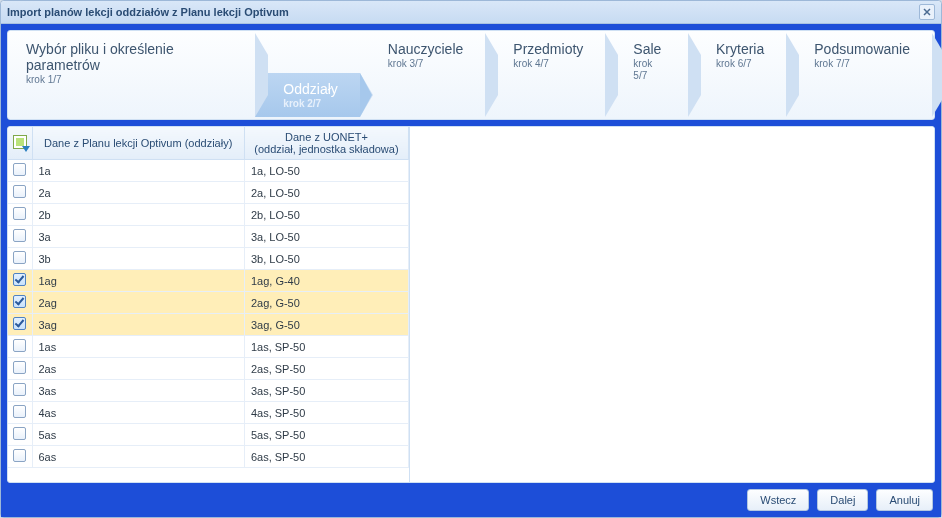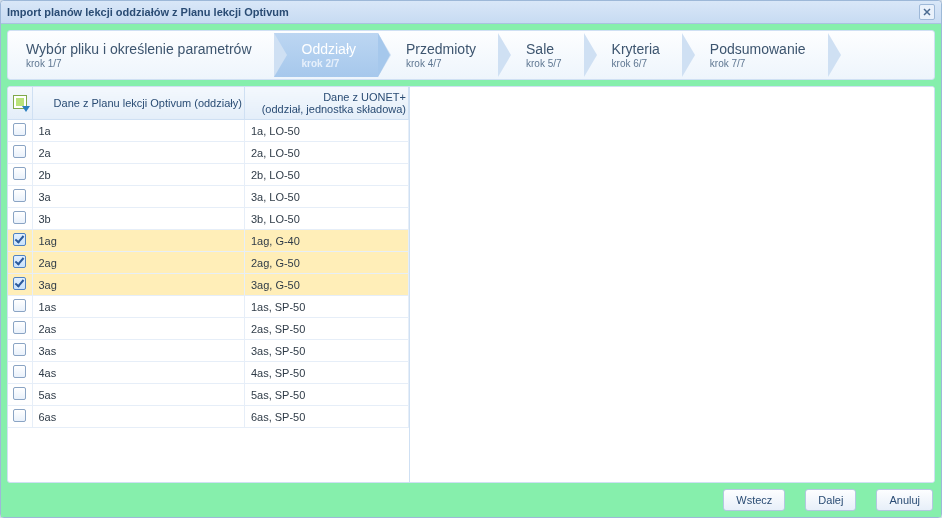--- a/index.html
+++ b/index.html
@@ -44,21 +44,21 @@
     align-items: center;
     justify-content: center;
     cursor: pointer;
   }
   .close-btn svg { width: 8px; height: 8px; }
   .content {
     flex: 1;
     padding: 6px;
     display: flex;
     flex-direction: column;
-    background: #86efac;
+    background: #1d4ed8;
   }
   .wizard-steps {
     display: flex;
     gap: 0;
     margin-bottom: 6px;
     border: 1px solid #cfe0f3;
     border-radius: 3px;
     padding: 2px;
     background: linear-gradient(to bottom,#fdfeff,#eef5fc);
   }
@@ -67,20 +67,21 @@
     padding: 8px 22px 8px 28px;
     color: #3d556f;
     cursor: pointer;
   }
   .step:first-child { padding-left: 16px; }
   .step .step-title { font-size: 14px; display:block; }
   .step .step-sub { font-size: 10px; color: #5f7792; }
   .step.active {
     background: linear-gradient(to bottom,#bcd6f2,#a6c8ec);
     color: #2a4c74;
+    margin-top: 40px;
   }
   .step.active .step-title { color: #fff; }
   .step.active .step-sub { color: #e7f0fb; font-weight: bold; }
   .step::after {
     content: "";
     position: absolute;
     right: -12px;
     top: 0;
     bottom: 0;
     width: 0;
@@ -122,21 +123,21 @@
     background: #fff;
   }
   table.grid {
     width: 100%;
     border-collapse: collapse;
   }
   table.grid th {
     background: linear-gradient(to bottom,#f4f8fd,#e4eef9);
     border-bottom: 1px solid #cfe0f3;
     border-right: 1px solid #cfe0f3;
-    text-align: right;
+    text-align: center;
     font-weight: normal;
     color: #2a4c74;
     padding: 4px 2px;
     font-size: 11px;
     vertical-align: middle;
     height: 30px;
   }
   table.grid th.chkcol { width: 24px; text-align:center; padding:4px 2px;}
   .hdr-icon {
     width:14px; height:14px; display:inline-block;
@@ -177,21 +178,21 @@
     position:absolute;
     left:3px; top:0px;
     width:3px; height:7px;
     border:solid #2a5a9c;
     border-width:0 2px 2px 0;
     transform:rotate(40deg);
   }
   .footer {
     display: flex;
     justify-content: flex-end;
-    gap: 20px;
+    gap: 8px;
     padding: 6px 2px 0 2px;
   }
   .btn {
     background: linear-gradient(to bottom,#fdfeff,#e7eff9);
     border: 1px solid #b3c7e0;
     border-radius: 3px;
     padding: 4px 12px;
     font-size: 11px;
     color: #2a4c74;
     cursor: pointer;
@@ -207,20 +208,21 @@
       <svg viewBox="0 0 8 8">
           <path d="M1 1 L7 7 M7 1 L1 7" stroke="#4b6b92" stroke-width="1.5"></path>
         </svg>
     </div>
   </div>
 
   <div class="content">
     <div class="wizard-steps" id="wizard-steps">
         <div class="step"><span class="step-title">Wybór pliku i określenie parametrów</span> <span class="step-sub">krok 1/7</span></div>
         <div class="step active"><span class="step-title">Oddziały</span> <span class="step-sub">krok 2/7</span></div>
+        <div class="step"><span class="step-title">Nauczyciele</span> <span class="step-sub">krok 3/7</span></div>
         <div class="step"><span class="step-title">Przedmioty</span> <span class="step-sub">krok 4/7</span></div>
         <div class="step"><span class="step-title">Sale</span> <span class="step-sub">krok 5/7</span></div>
         <div class="step"><span class="step-title">Kryteria</span> <span class="step-sub">krok 6/7</span></div>
         <div class="step"><span class="step-title">Podsumowanie</span> <span class="step-sub">krok 7/7</span></div>
       </div>
 
     <div class="main-area">
       <div class="left-panel">
         <table class="grid">
           <thead>

